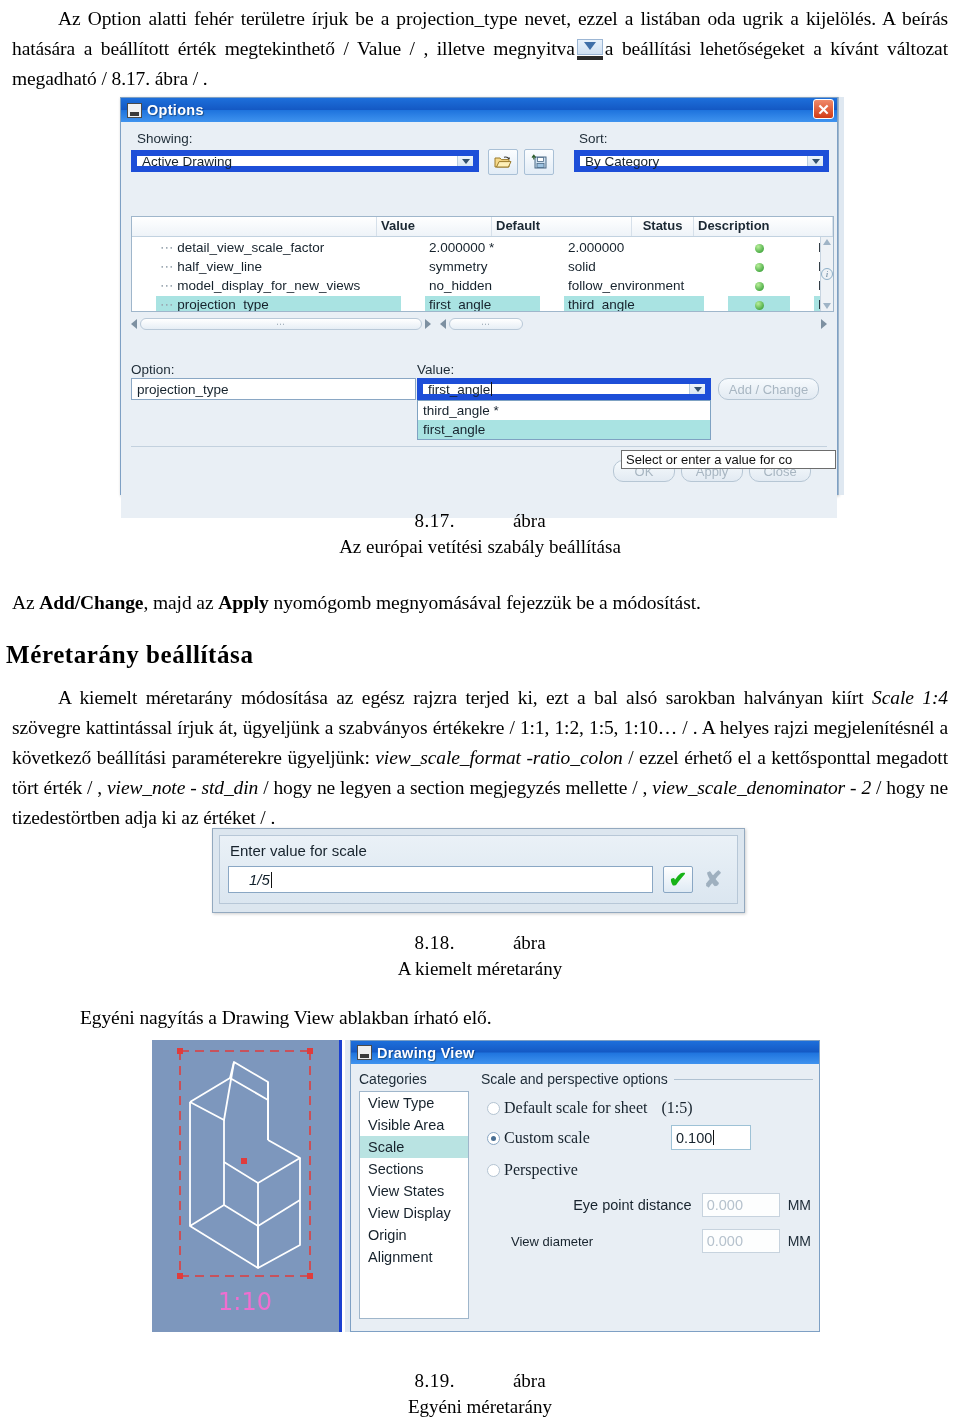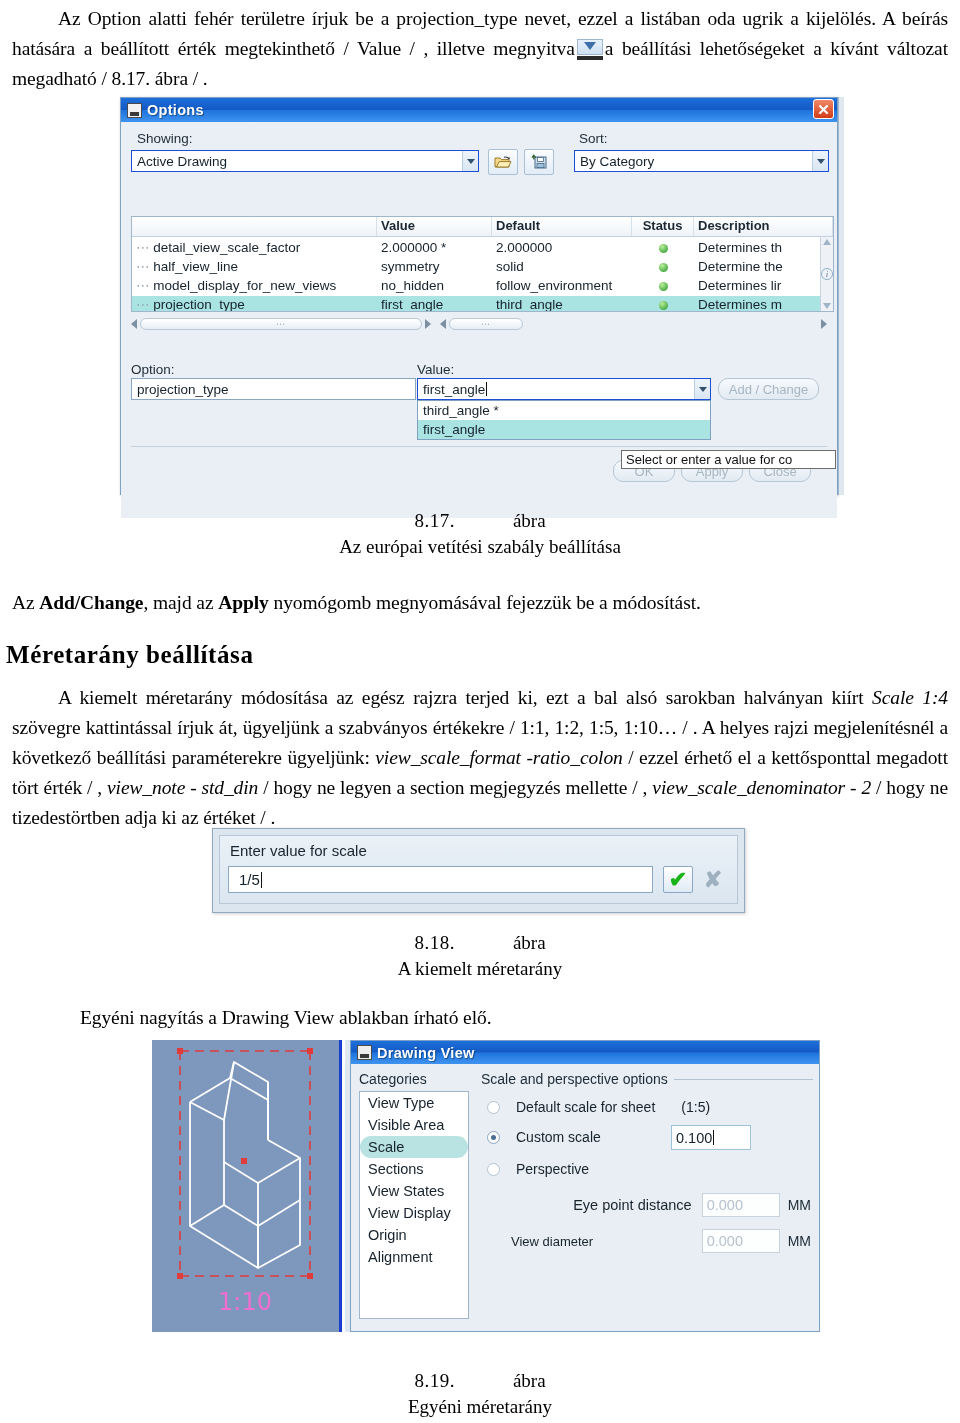--- a/index.html
+++ b/index.html
@@ -101,21 +101,21 @@
     color:#fff;font-size:15px;font-weight:bold;line-height:1;
     font-family:"Liberation Sans", sans-serif;
   }
 
   
   #options-dialog { left:120px; top:97px; width:718px; height:398px; }
   #options-dialog .client { padding:9px 10px 0 10px; background:#e9eff5; height:100%; }
   .lbl { font-size:13.5px; color:#1d2b36; }
 
   .combo {
-    height:22px; background:#fff; border:1px solid #1d4ed8;
+    height:22px; background:#fff; border:6px solid #1d4ed8;
     display:flex; align-items:center;
     font-size:13.5px; color:#15222c; padding-left:5px; position:relative;
   }
   .combo .arrow {
     position:absolute; right:0; top:0; bottom:0; width:16px;
     background:linear-gradient(#eef4fa,#d9e6f2);
     border-left:1px solid #b9cee0;
     display:flex;align-items:center;justify-content:center;
   }
   .combo .arrow i{
@@ -137,21 +137,21 @@
   }
   .grid-head{
     display:flex; height:20px; background:linear-gradient(#ffffff,#eef3f8);
     border-bottom:1px solid #c2d2e0; font-size:13px; font-weight:bold; color:#1b2833;
   }
   .grid-head div{ padding:1px 0 0 4px; border-right:1px solid #d6e0ea; }
   .grid-row{
     display:flex; height:19px; font-size:13.5px; color:#16222c; align-items:center;
   }
   .grid-row.sel .cell{ background:#a9e3e2; }
-  .grid-row .cell{ padding-left:4px; overflow:hidden; white-space:nowrap; height:18px; line-height:18px;}
+  .grid-row .cell{ padding-left:4px; overflow:hidden; white-space:nowrap; height:18px; line-height:18px;margin-left:24px;}
   .c-name{ width:245px; }
   .c-val{ width:115px; }
   .c-def{ width:140px; }
   .c-sta{ width:62px; text-align:center; padding-left:0 !important;}
   .c-desc{ flex:1; }
   .dot{
     display:inline-block;width:9px;height:9px;border-radius:50%;
     background:radial-gradient(circle at 35% 30%, #b9ef9a, #4fae49 70%);
     vertical-align:-1px;
   }
@@ -246,35 +246,35 @@
     font-family:"Liberation Sans", sans-serif;
     overflow:hidden;
   }
   #drawing-view-dialog .titlebar{ height:23px; }
   .cat-label{ font-size:14px; color:#1c2a36; }
   .cat-list{
     background:#fff; border:1px solid #9fb6cb;
     font-size:14.5px; color:#16222c;
   }
   .cat-list div{ height:22px; line-height:22px; padding-left:8px; }
-  .cat-list div.sel{ background:#b9e3e2;border-radius:11px; }
+  .cat-list div.sel{ background:#b9e3e2; }
 
   .group-title{ font-size:14px; color:#1c2a36; }
   .grp-line{ border-top:1px solid #b0c2d2; }
 
   .radio{
     width:13px;height:13px;border-radius:50%;
     border:1px solid #8aa7c4; background:#fff; flex:0 0 auto; position:relative;
   }
   .radio.on:after{
     content:""; position:absolute; left:3px; top:3px; width:5px;height:5px;border-radius:50%;
     background:#4a6f93;
   }
   .radio.off{ border-color:#b4c4d2; }
-  .opt-row{ display:flex; align-items:center; gap:16px; font-size:14px; color:#17232d; }
+  .opt-row{ display:flex; align-items:center; gap:4px; font-size:16px; color:#17232d;font-family:Liberation Serif, serif; }
 
   .inputbox{
     background:#fff; border:1px solid #9ec2d6;
     font-size:14.5px; color:#15222c; display:flex;align-items:center;padding-left:4px;
   }
   .inputbox.dim{ border-color:#c7d3de; color:#b6c2cd; background:#fdfefe; }
   .unit{ font-size:14px; color:#1c2a36; }
 </style>
 </head>
 <body>
@@ -454,21 +454,21 @@
 
 <h2 class="heading" style="position:absolute;left:6px;top:641px;">Méretarány beállítása</h2>
 
 <p class="body indent" style="position:absolute;left:12px;top:683px;width:936px;">
   <span>A kiemelt méretarány módosítása az egész rajzra terjed ki, ezt a bal alsó sarokban halványan kiírt </span><span class="i">Scale 1:4</span><span> szövegre kattintással írjuk át, ügyeljünk a szabványos értékekre / 1:1, 1:2, 1:5, 1:10… / . A helyes rajzi megjelenítésnél a következő beállítási paraméterekre ügyeljünk: </span><span class="i">view_scale_format -ratio_colon</span><span> / ezzel érhető el a kettősponttal megadott tört érték / , </span><span class="i">view_note - std_din</span><span> / hogy ne legyen a section megjegyzés mellette / , </span><span class="i">view_scale_denominator - 2</span><span> / hogy ne tizedestörtben adja ki az értéket / .</span>
 </p>
 
 <div id="scale-dialog">
   <div class="inner">
     <div style="position:absolute;left:10px;top:6px;font-size:15px;color:#17232d;">Enter value for scale</div>
-    <div style="position:absolute;left:8px;top:30px;width:425px;height:27px;background:#fff;border:1px solid #8aa7c4;display:flex;align-items:center;padding-left:10px;font-size:15px;color:#11202b;">
+    <div style="position:absolute;left:8px;top:30px;width:425px;height:27px;background:#fff;border:1px solid #8aa7c4;display:flex;align-items:center;padding-left:20px;font-size:15px;color:#11202b;font-style:italic;">
       <span>1/5</span>
         <span class="caret" style="height:16px;"></span>
     </div>
     <div class="okmark" style="position:absolute;left:443px;top:30px;">✔</div>
     <div class="xmark" style="position:absolute;left:478px;top:30px;">✘</div>
   </div>
 </div>
 
 <div class="caption" style="position:absolute;left:0;top:930px;width:960px;">
   <div>

